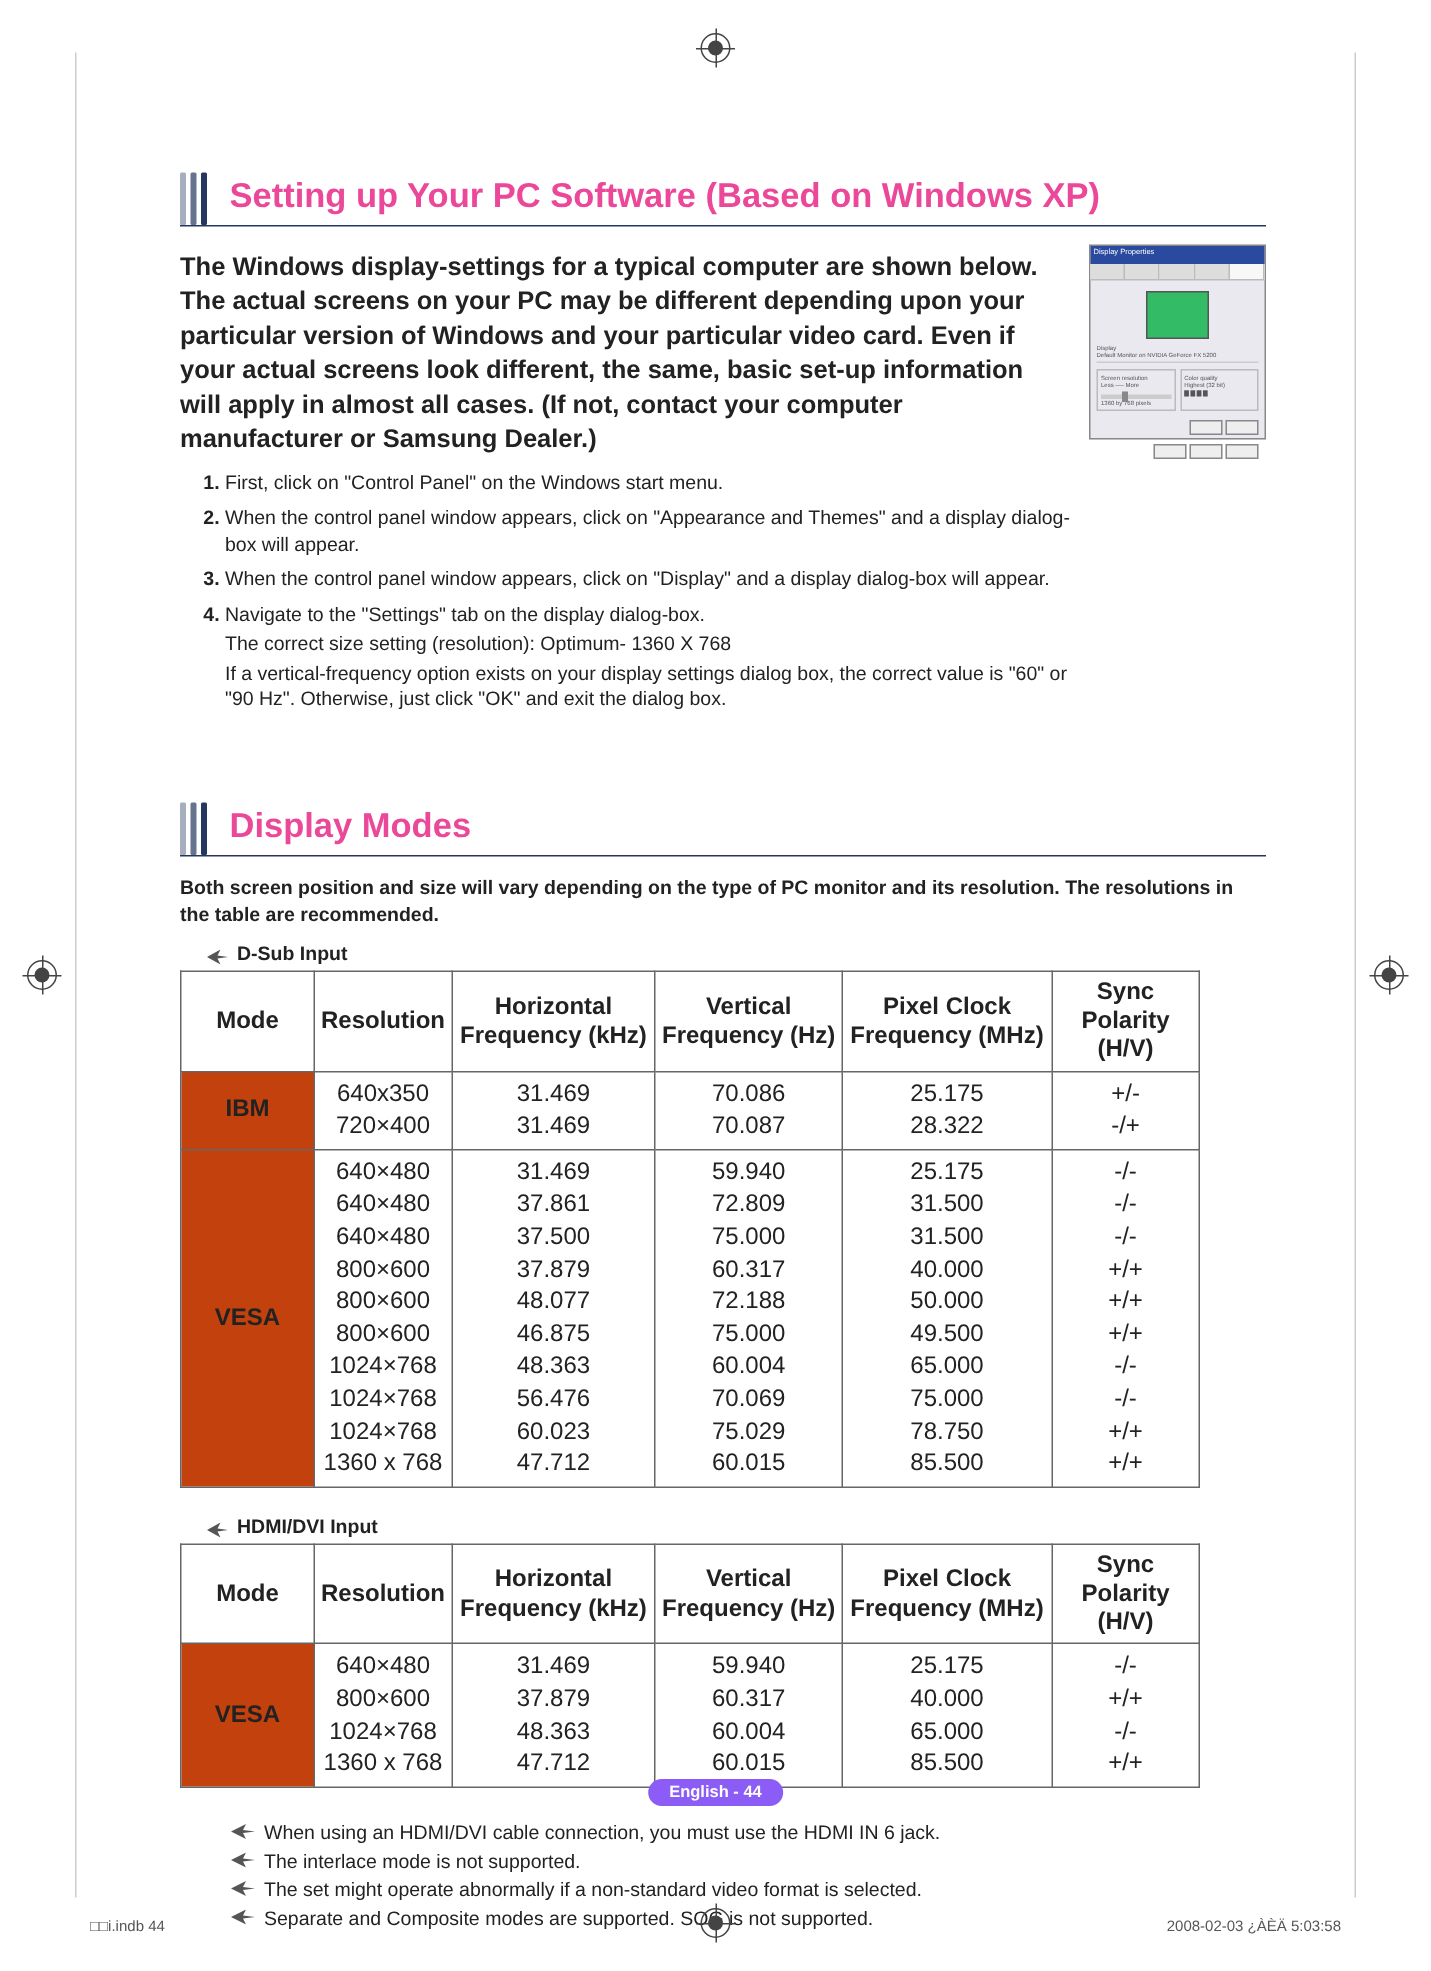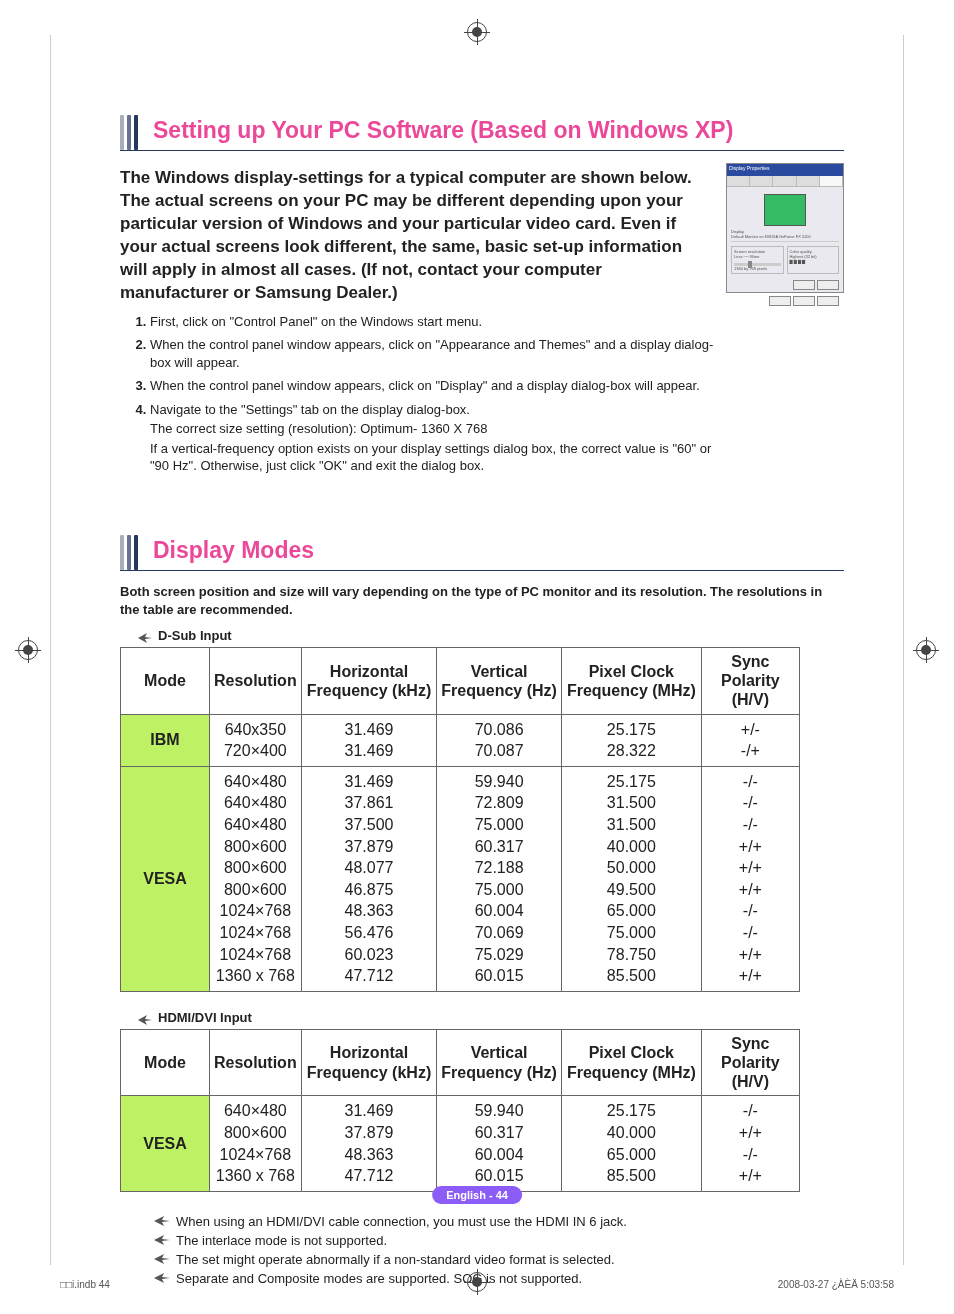--- a/index.html
+++ b/index.html
@@ -156,21 +156,21 @@
     vertical-align: middle;
   }
   table.modes th {
     font-weight: bold;
     line-height: 1.2;
     padding: 4px;
   }
   table.modes td.mode-cell {
     font-weight: bold;
     width: 80px;
-    background:#bef264;
+    background:#c2410c;
   }
   table.modes td.stack {
     padding: 4px 0;
     line-height: 1.35;
   }
 
   .notes {
     margin: 22px 0 0 34px;
     font-size: 13px;
   }
@@ -381,15 +381,15 @@
           </svg>
         <span>Separate and Composite modes are supported. SOG is not supported.</span>
       </div>
     </div>
 
   </div>
 
   <div class="page-foot">English - 44</div>
   <div class="print-foot">
     <span>□□i.indb   44</span>
-    <span>2008-03-27   ¿ÀÈÄ 5:03:58</span>
+    <span>2008-02-03   ¿ÀÈÄ 5:03:58</span>
   </div>
 </div>
 
 </body></html>

